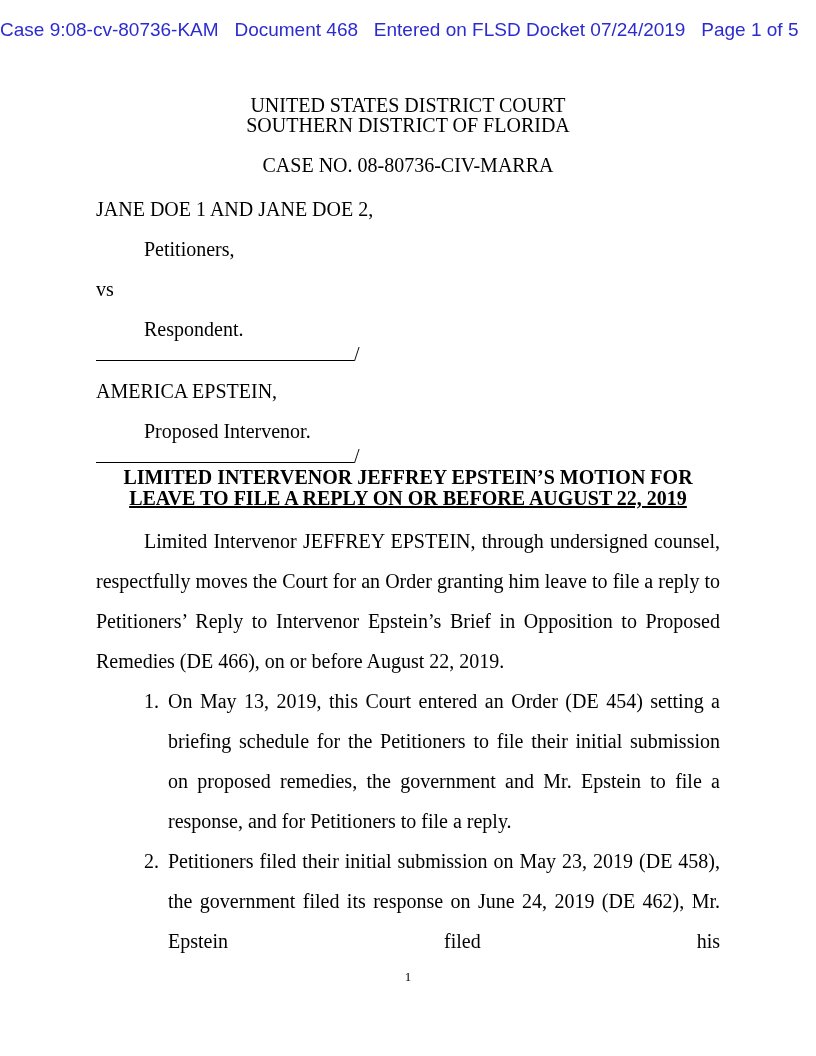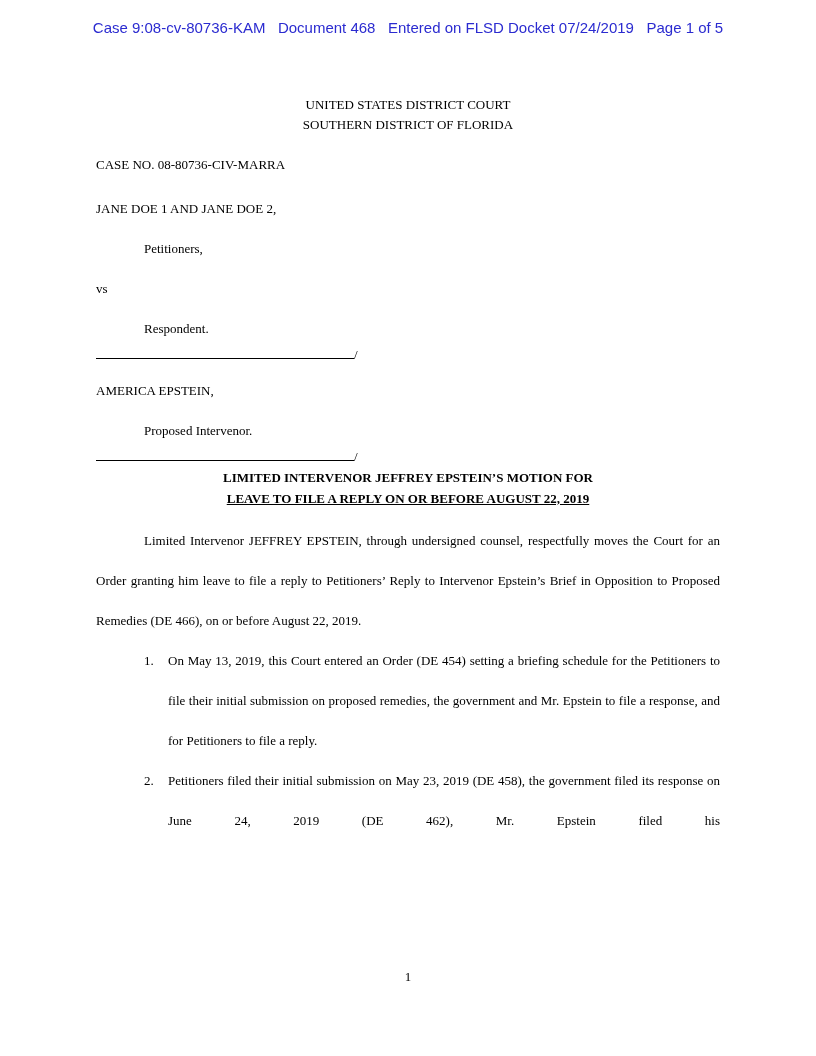--- a/index.html
+++ b/index.html
@@ -12,31 +12,31 @@
     background: #ffffff;
     overflow: hidden;
     font-family: "Liberation Serif", "DejaVu Serif", serif;
     color: #000000;
   }
   .ecf-stamp {
     position: absolute;
     top: 19px;
     left: 0;
     right: 0;
-    text-align: center;
+    text-align: left;
     font-family: "Liberation Sans", "DejaVu Sans", sans-serif;
-    font-size: 15px;
+    font-size: 19px;
     white-space: pre;
   }
   .content {
     padding: 95px 96px 0 96px;
-    font-size: 13px;
+    font-size: 20px;
   }
   .court-heading { text-align: center; line-height: 20px; }
-  .case-number { line-height: 20px; margin-top: 20px; }
+  .case-number { text-align: center; line-height: 20px; margin-top: 20px; }
   .caption { margin-top: 14px; }
   .caption-line { line-height: 40px; }
   .caption-line.indented { padding-left: 48px; }
   .sig-divider { height: 22px; line-height: 22px; margin-top: -6px; }
   .rule {
     display: inline-block;
     width: 258px;
     height: 16px;
     border-bottom: 1px solid #000;
     vertical-align: baseline;

